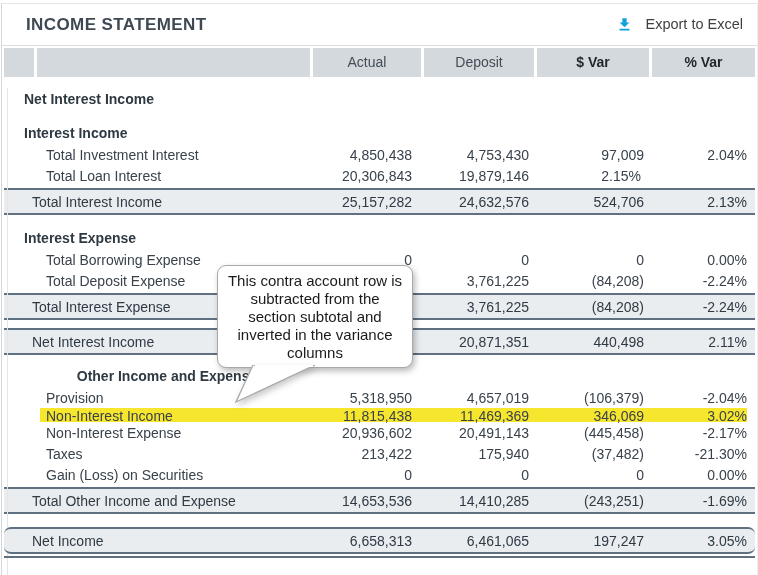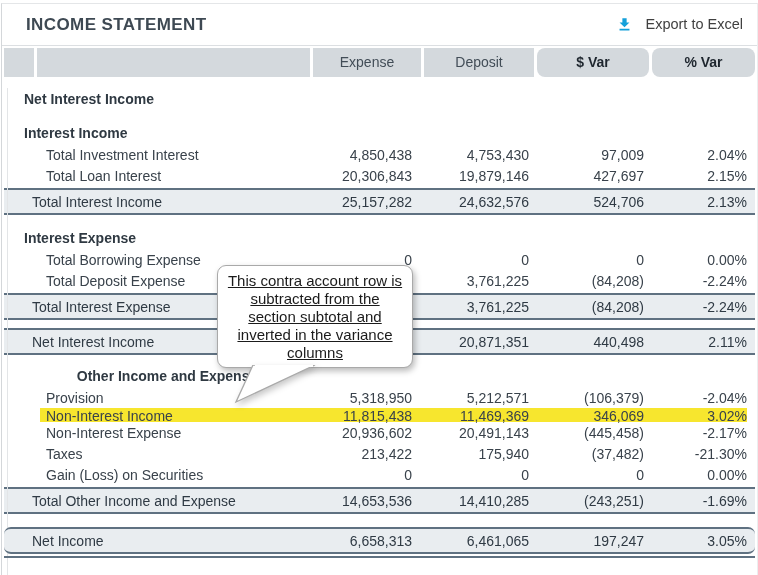--- a/index.html
+++ b/index.html
@@ -29,21 +29,21 @@
   }
   
   .thead {
     display:grid; grid-template-columns:30px 1fr 108px 110px 112px 103px;
     column-gap:3px; padding:0 2px; margin-top:2px; height:29px;
   }
   .thead .hcell {
     background:#d4d9dd; height:29px; line-height:29px; text-align:center;
     color:#424d57; font-size:14px;
   }
-  .thead .hcell.bold { font-weight:700; color:#1e262e;border-radius:8px; }
+  .thead .hcell.bold { font-weight:700; color:#1e262e; }
   
   .tbody { position:relative; padding:0 2px; }
   .vline { position:absolute; left:5px; top:0; bottom:-210px; width:1px; background:#e3e5e7; }
   .row { display:grid; grid-template-columns:1fr 108px 110px 112px 103px; column-gap:3px; align-items:center; }
   .row .lbl { overflow:hidden; white-space:nowrap; }
   .row .num { text-align:right; font-variant-numeric:tabular-nums; }
   .row .c-actual { padding-right:9px; }
   .row .c-budget { padding-right:5px; }
   .row .c-dvar   { padding-right:5px; }
   .row .c-pvar   { padding-right:8px; }
@@ -68,21 +68,21 @@
     background:linear-gradient(to right, transparent 36px, #f7e62e 36px, #f7e62e 743px, transparent 743px);
     height:14px;
   }
   
   .bubble {
     position:absolute; left:215px; top:261px; width:196px; height:103px;
     background:#fff; border:1px solid #a9a9a9; border-radius:9px;
     box-shadow:2px 3px 6px rgba(0,0,0,.28);
     display:flex; align-items:center; justify-content:center;
     padding:5px 7px; text-align:center;
-    font-size:15px; line-height:18px; color:#1b1b1b; z-index:5;text-decoration:underline;
+    font-size:15px; line-height:18px; color:#1b1b1b; z-index:5;
   }
   .bubble svg.tail { position:absolute; left:16px; bottom:-37px; width:86px; height:39px;
     filter:drop-shadow(2px 3px 3px rgba(0,0,0,.22)); }
 </style>
 </head>
 <body>
 
 <div class="panel">
 
   <div class="titlebar">
@@ -93,21 +93,21 @@
             <path d="M19 9h-4V3H9v6H5l7 7 7-7zM5 18v2.4h14V18H5z"></path>
           </svg>
       </span>
       <span>Export to Excel</span>
     </div>
   </div>
 
   <div class="thead">
     <div class="hcell"></div>
     <div class="hcell"></div>
-    <div class="hcell">Expense</div>
+    <div class="hcell">Actual</div>
     <div class="hcell">Deposit</div>
     <div class="hcell bold">$ Var</div>
     <div class="hcell bold">% Var</div>
   </div>
 
   <div class="tbody">
     <div class="vline"></div>
 
   <div class="row section first-section">
         <div class="lbl">Net Interest Income</div>
@@ -127,21 +127,20 @@
         <div class="lbl">Total Investment Interest</div>
         <div class="num c-actual">4,850,438</div>
         <div class="num c-budget">4,753,430</div>
         <div class="num c-dvar">97,009</div>
         <div class="num c-pvar">2.04%</div>
       </div>
       <div class="row detail">
         <div class="lbl">Total Loan Interest</div>
         <div class="num c-actual">20,306,843</div>
         <div class="num c-budget">19,879,146</div>
-        <div class="num c-dvar">427,697</div>
         <div class="num c-pvar">2.15%</div>
       </div>
       <div class="row subtotal">
         <div class="lbl">Total Interest Income</div>
         <div class="num c-actual">25,157,282</div>
         <div class="num c-budget">24,632,576</div>
         <div class="num c-dvar">524,706</div>
         <div class="num c-pvar">2.13%</div>
       </div>
       <div class="row section">
@@ -182,21 +181,21 @@
       <div class="row section gap10">
         <div class="lbl">Other Income and Expense</div>
         <div class="num c-actual"></div>
         <div class="num c-budget"></div>
         <div class="num c-dvar"></div>
         <div class="num c-pvar"></div>
       </div>
       <div class="row detail">
         <div class="lbl">Provision</div>
         <div class="num c-actual">5,318,950</div>
-        <div class="num c-budget">5,212,571</div>
+        <div class="num c-budget">4,657,019</div>
         <div class="num c-dvar">(106,379)</div>
         <div class="num c-pvar">-2.04%</div>
       </div>
       <div class="row detail highlight">
         <div class="lbl">Non-Interest Income</div>
         <div class="num c-actual">11,815,438</div>
         <div class="num c-budget">11,469,369</div>
         <div class="num c-dvar">346,069</div>
         <div class="num c-pvar">3.02%</div>
       </div>

